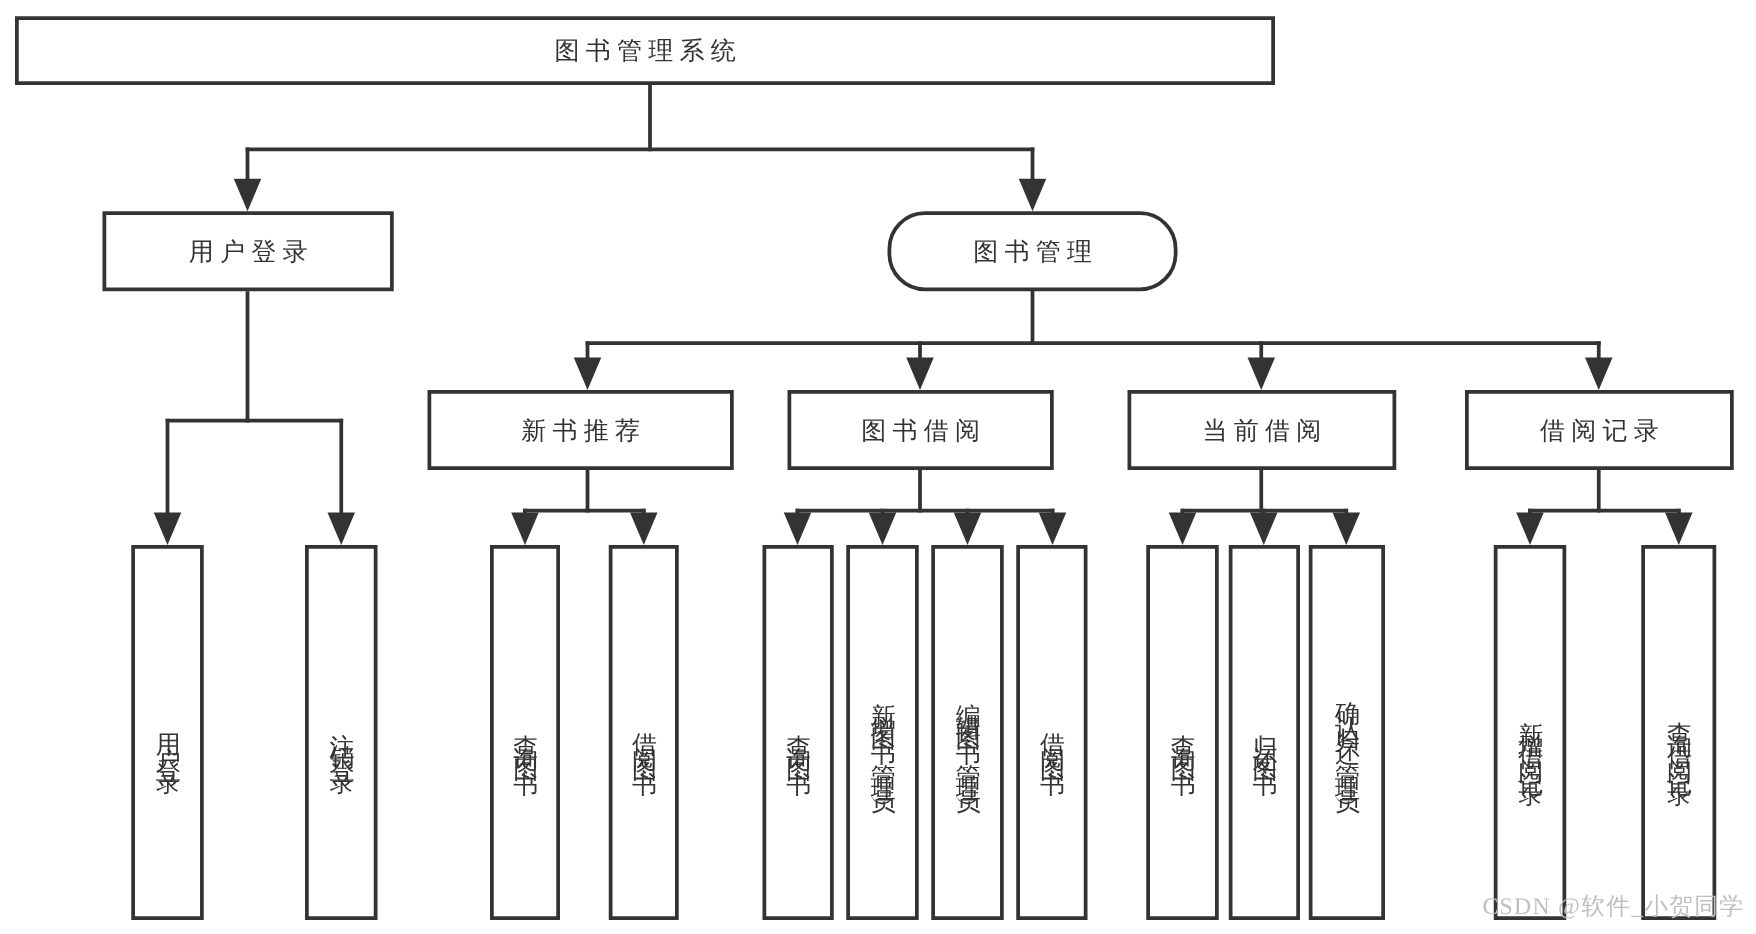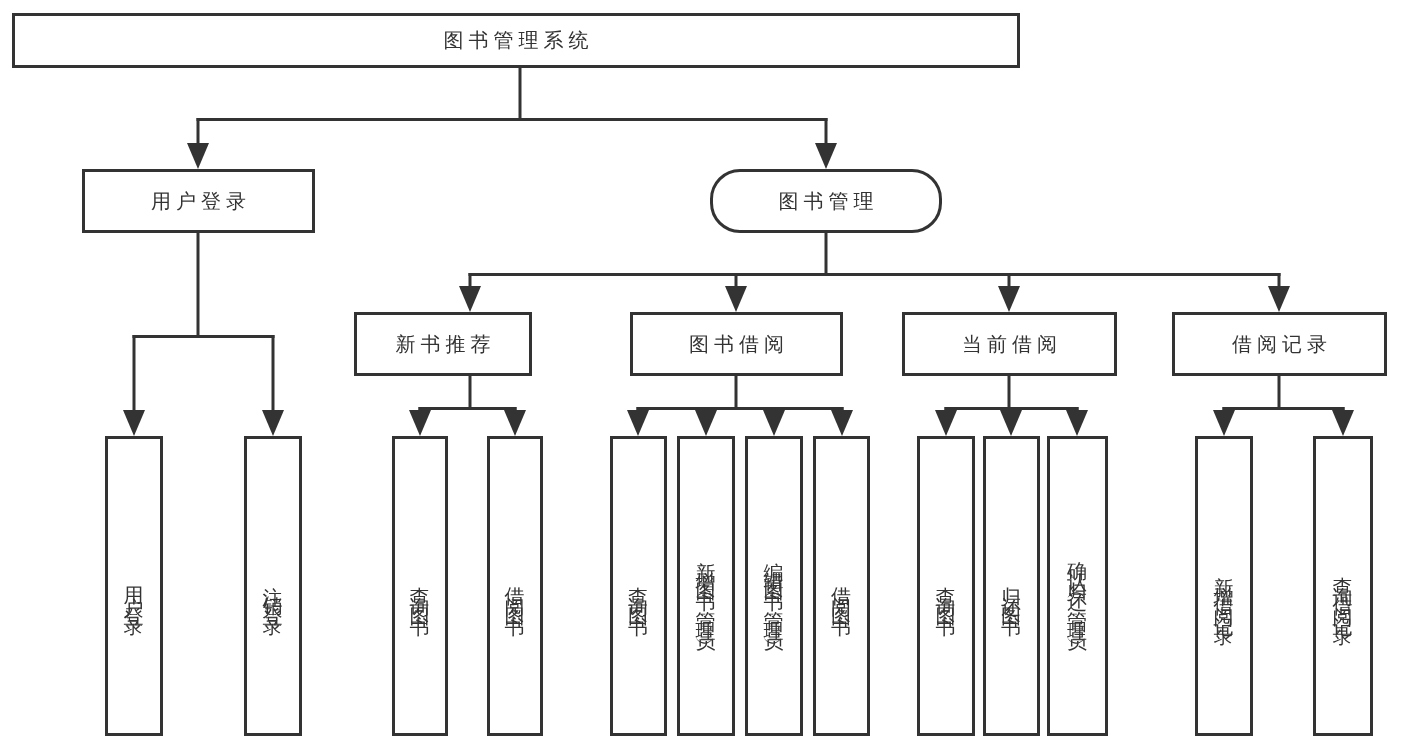--- a/index.html
+++ b/index.html
@@ -102,21 +102,21 @@
     <span>图书管理系统</span>
   </div>
 
   <div class="box hbox" style="left:82px;top:169px;width:233px;height:64px;">
     <span>用户登录</span>
   </div>
   <div class="box hbox" style="left:710px;top:169px;width:232px;height:64px;border-radius:30px;">
     <span>图书管理</span>
   </div>
 
-  <div class="box hbox" style="left:354px;top:312px;width:178px;height:64px;">
+  <div class="box hbox" style="left:342px;top:312px;width:245px;height:64px;">
     <span>新书推荐</span>
   </div>
   <div class="box hbox" style="left:902px;top:312px;width:215px;height:64px;">
     <span>当前借阅</span>
   </div>
   <div class="box hbox" style="left:630px;top:312px;width:213px;height:64px;">
     <span>图书借阅</span>
   </div>
   <div class="box hbox" style="left:1172px;top:312px;width:215px;height:64px;justify-content:center;">
     <span>借阅记录</span>
@@ -155,13 +155,14 @@
   <div class="box leaf" style="left:1047px;top:436px;width:61px;height:300px;">
     <span>确认归还（管理员）</span>
   </div>
   <div class="box leaf" style="left:1195px;top:436px;width:58px;height:300px;">
     <span>新增借阅记录</span>
   </div>
   <div class="box leaf" style="left:1313px;top:436px;width:60px;height:300px;">
     <span>查询借阅记录</span>
   </div>
 
+  <div class="watermark">CSDN @软件_小贺同学</div>
 </div>
 
 </body></html>

